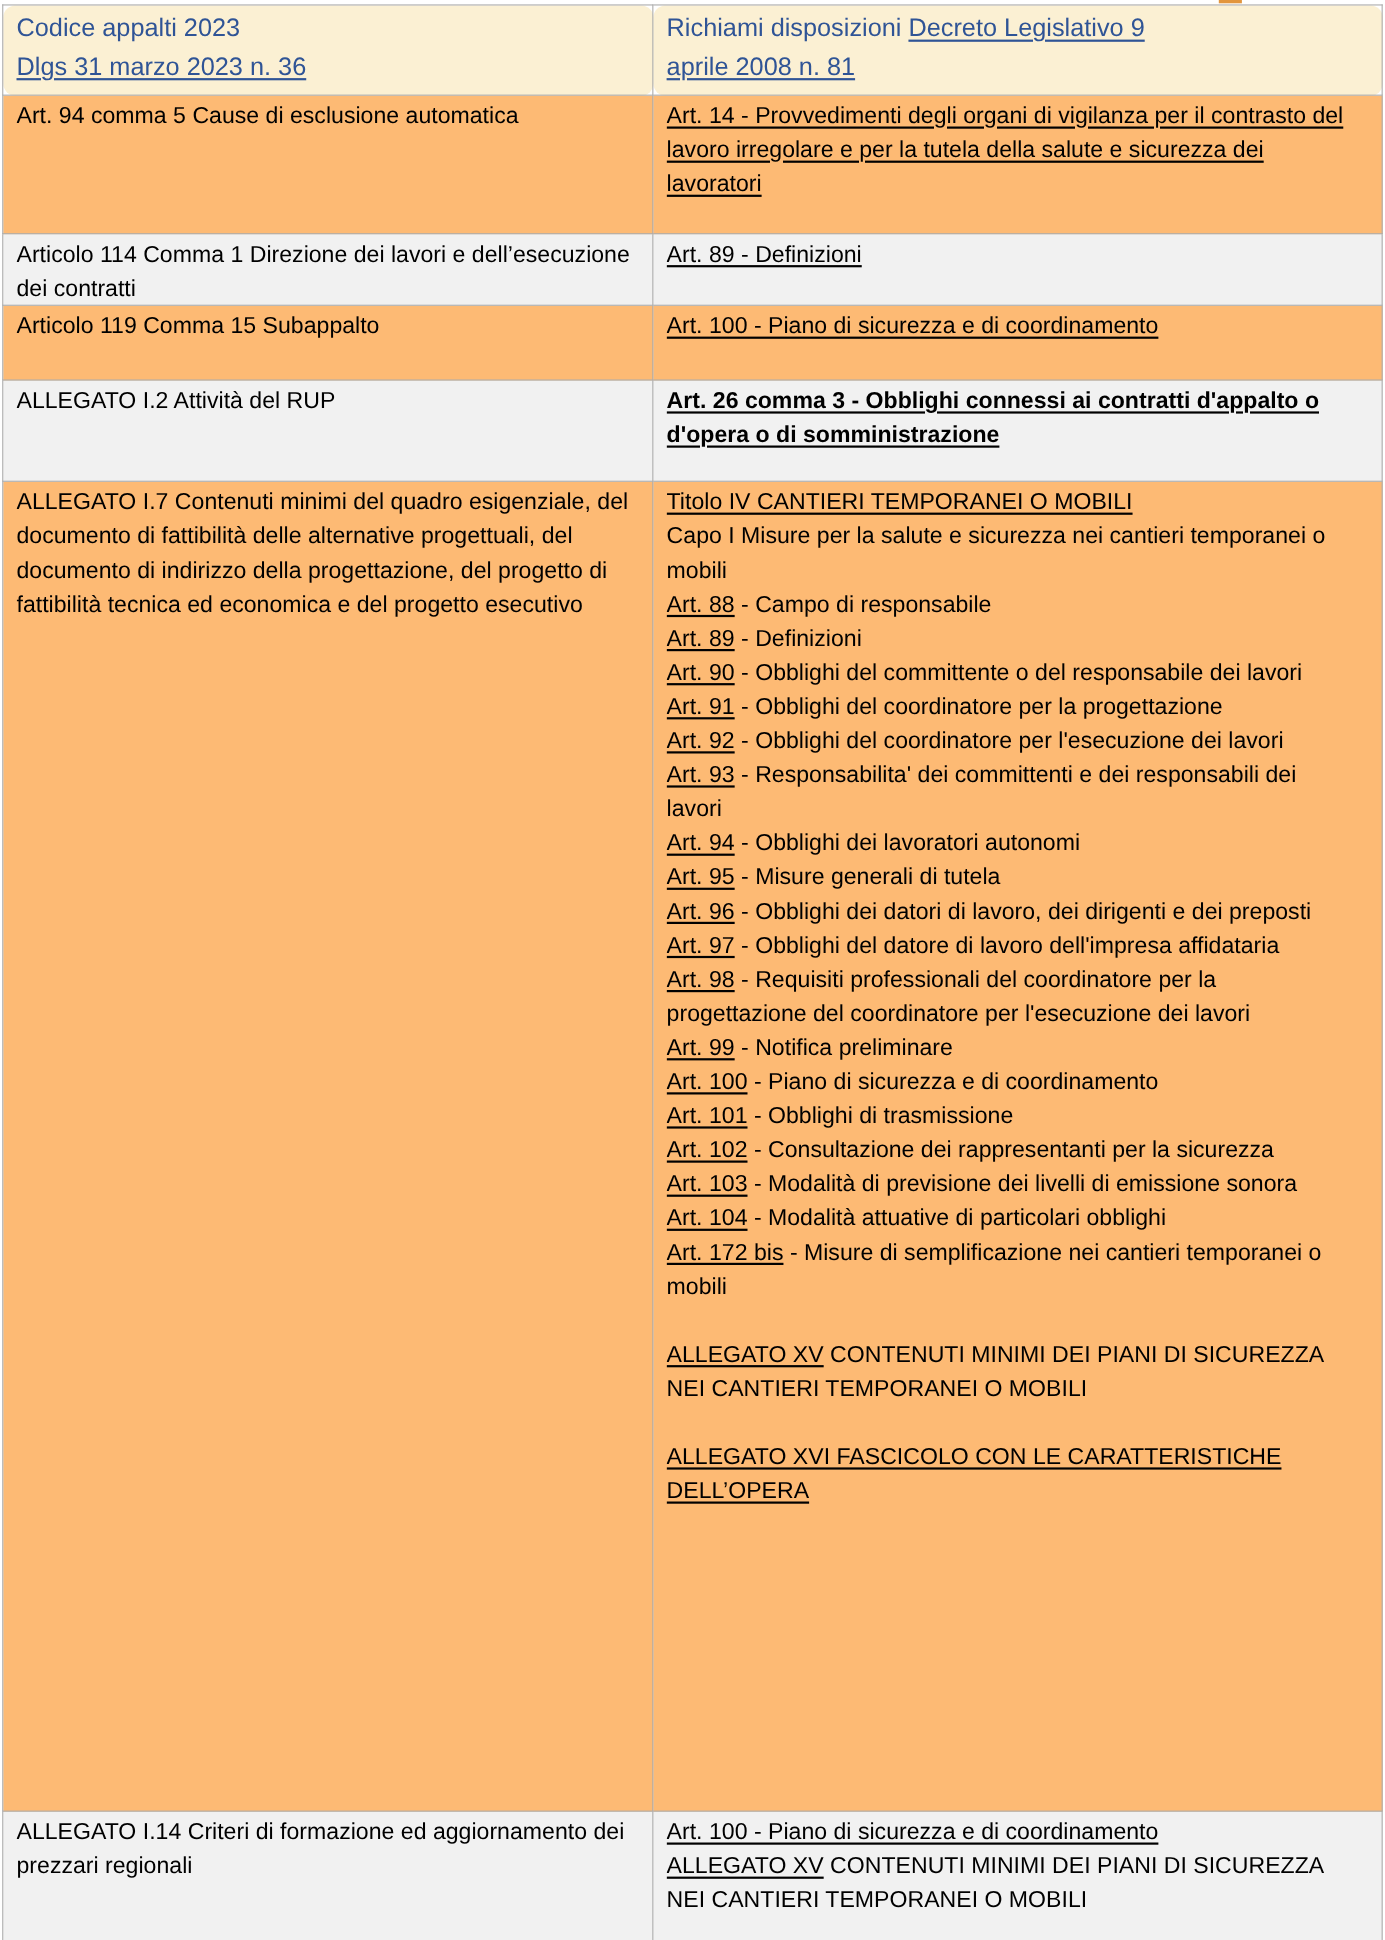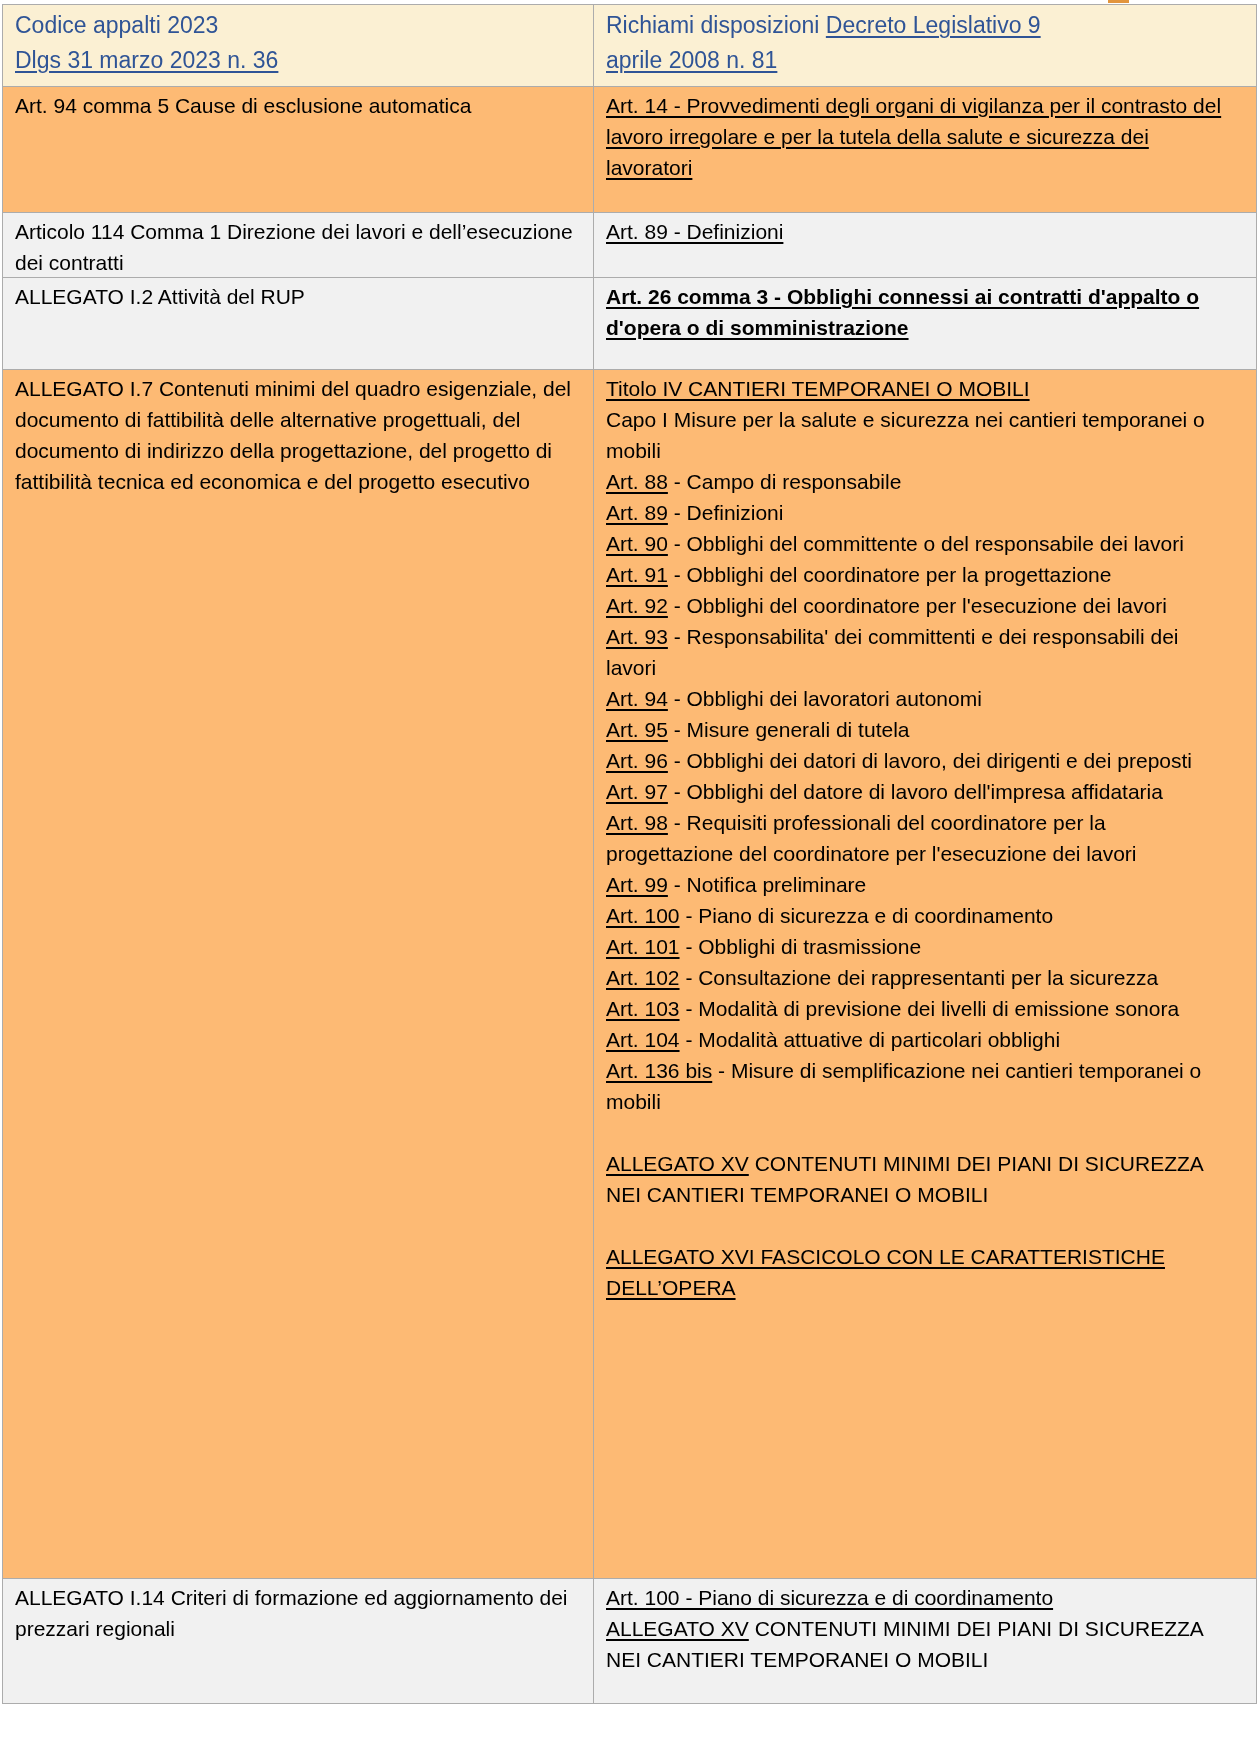--- a/index.html
+++ b/index.html
@@ -14,21 +14,21 @@
     position:absolute;left:2px;top:4px;width:1255px;
     border-collapse:collapse;table-layout:fixed;
   }
   col.c-left{width:591px;}
   th,td{border:1px solid var(--border,#ACACAC);vertical-align:top;}
   thead th{
     background:var(--header-bg,#FBF0D3);
     color:var(--header-fg,#2F5496);
     font-weight:normal;text-align:left;
     font-size:23px;line-height:35px;
-    padding:3px 18px 3px 12px;height:75px;
+    padding:3px 18px 3px 12px;height:75px;border-radius:11px;
   }
   td{font-size:21px;line-height:31px;padding:3px 24px 3px 12px;background:#fdba74;}
   td.left-col{padding-right:10px;}
   tr.stripe td{background:var(--stripe,#F1F1F1);}
   .cell{overflow:hidden;}
   .para{margin:0;}
   .u{text-decoration:underline;text-decoration-thickness:2px;text-underline-offset:3px;}
 </style>
 </head>
 <body>
@@ -73,20 +73,32 @@
             <div class="cell" style="height: 58px;">
               <div class="para"><span>Articolo 114 Comma 1 Direzione dei lavori e dell’esecuzione dei contratti</span></div>
             </div>
           </td>
           <td>
             <div class="cell" style="height: 58px;">
               <div class="para"><span class="u">Art. 89 - Definizioni</span></div>
             </div>
           </td>
         </tr>
+        <tr style="height: 67px;">
+          <td class="left-col">
+            <div class="cell" style="height: 61px;">
+              <div class="para"><span>Articolo 119 Comma 15 Subappalto</span></div>
+            </div>
+          </td>
+          <td>
+            <div class="cell" style="height: 61px;">
+              <div class="para"><span class="u">Art. 100 - Piano di sicurezza e di coordinamento</span></div>
+            </div>
+          </td>
+        </tr>
         <tr class="stripe" style="height: 91px; margin-top: 11px;">
           <td class="left-col">
             <div class="cell" style="height: 85px;">
               <div class="para"><span>ALLEGATO I.2 Attività del RUP</span></div>
             </div>
           </td>
           <td>
             <div class="cell" style="height: 85px; font-weight: bold;">
               <div class="para"><span class="u">Art. 26 comma 3 - Obblighi connessi ai contratti d'appalto o d'opera o di somministrazione</span></div>
             </div>
@@ -112,21 +124,21 @@
               <div class="para"><span class="u">Art. 95</span><span> - Misure generali di tutela</span></div>
               <div class="para"><span class="u">Art. 96</span><span> - Obblighi dei datori di lavoro, dei dirigenti e dei preposti</span></div>
               <div class="para"><span class="u">Art. 97</span><span> - Obblighi del datore di lavoro dell'impresa affidataria</span></div>
               <div class="para"><span class="u">Art. 98</span><span> - Requisiti professionali del coordinatore per la progettazione del coordinatore per l'esecuzione dei lavori</span></div>
               <div class="para"><span class="u">Art. 99</span><span> - Notifica preliminare</span></div>
               <div class="para"><span class="u">Art. 100</span><span> - Piano di sicurezza e di coordinamento</span></div>
               <div class="para"><span class="u">Art. 101</span><span> - Obblighi di trasmissione</span></div>
               <div class="para"><span class="u">Art. 102</span><span> - Consultazione dei rappresentanti per la sicurezza</span></div>
               <div class="para"><span class="u">Art. 103</span><span> - Modalità di previsione dei livelli di emissione sonora</span></div>
               <div class="para"><span class="u">Art. 104</span><span> - Modalità attuative di particolari obblighi</span></div>
-              <div class="para"><span class="u">Art. 136 bis</span><span> - Misure di semplificazione nei cantieri temporanei o mobili</span></div>
+              <div class="para"><span class="u">Art. 172 bis</span><span> - Misure di semplificazione nei cantieri temporanei o mobili</span></div>
               <div class="para">&nbsp;</div>
               <div class="para"><span class="u">ALLEGATO XV</span><span> CONTENUTI MINIMI DEI PIANI DI SICUREZZA NEI CANTIERI TEMPORANEI O MOBILI</span></div>
               <div class="para">&nbsp;</div>
               <div class="para"><span class="u">ALLEGATO XVI FASCICOLO CON LE CARATTERISTICHE DELL’OPERA</span></div>
             </div>
           </td>
         </tr>
         <tr class="stripe" style="height: 124px;">
           <td class="left-col">
             <div class="cell" style="height: 118px;">

